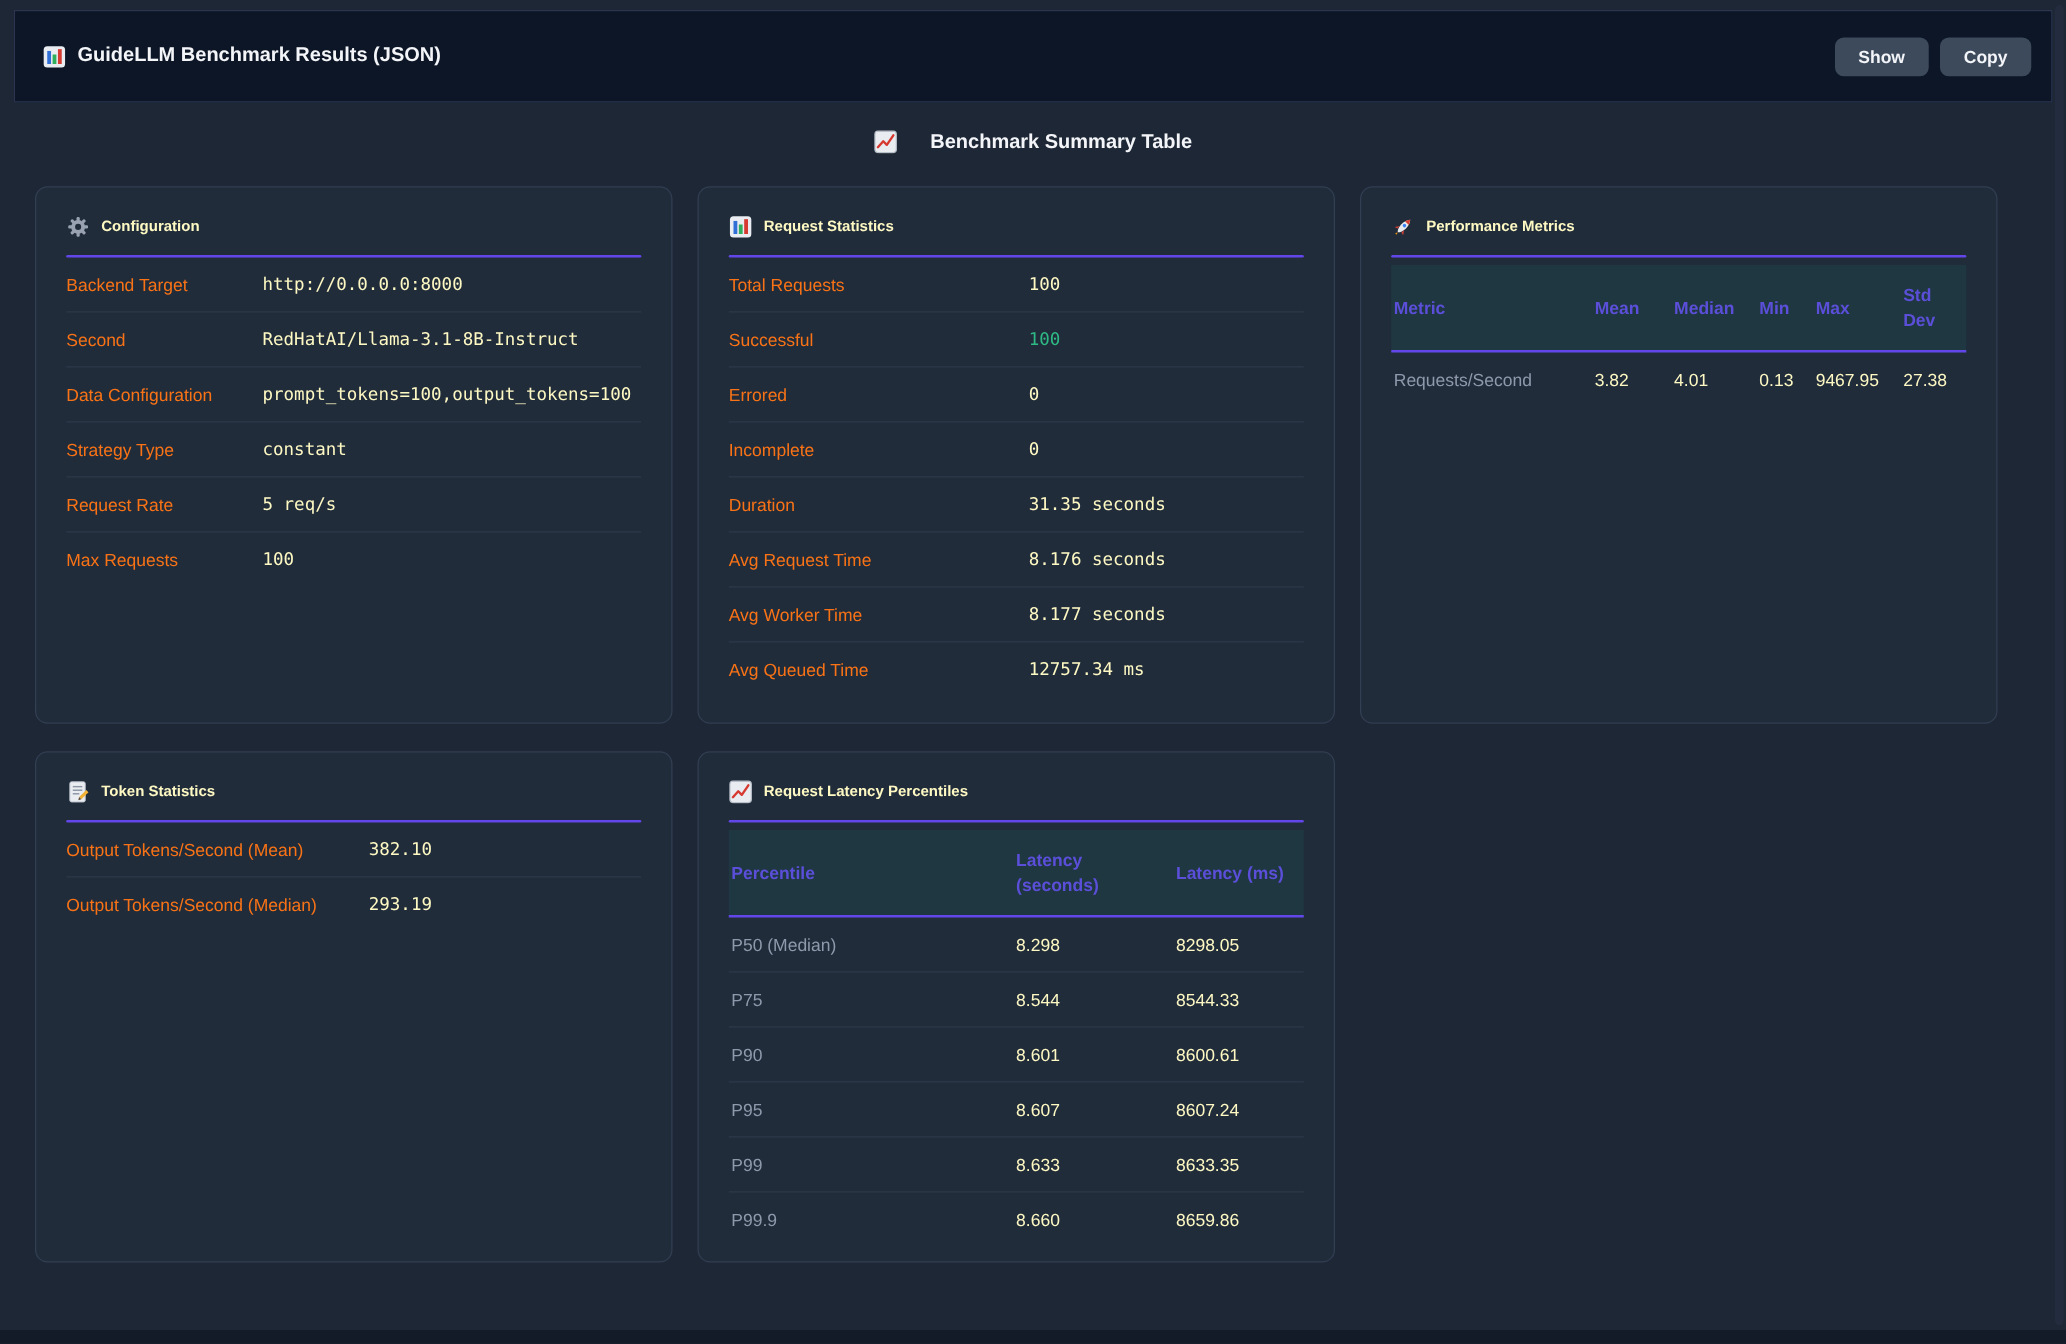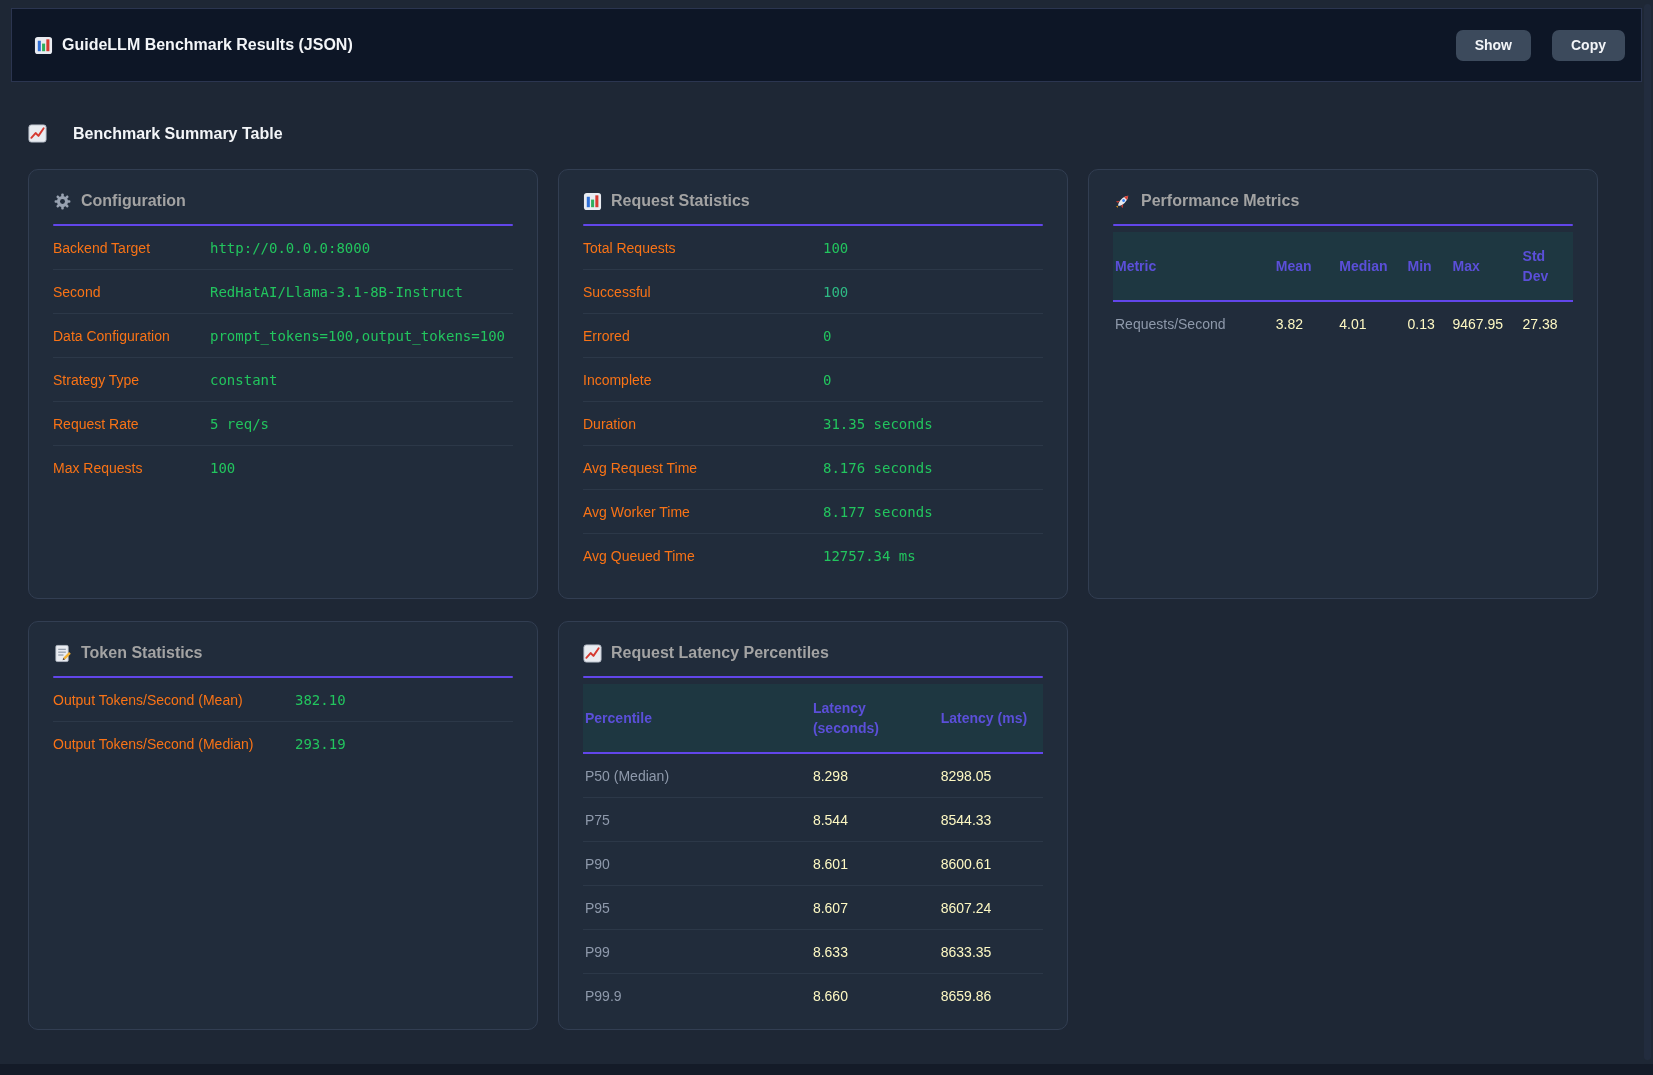--- a/index.html
+++ b/index.html
@@ -17,67 +17,68 @@
     background:#0d1626;
     border:1px solid #2b3550;
     border-radius:0;
     display:flex;
     align-items:center;
     justify-content:space-between;
     padding:0 16px 0 22px;
   }
   .title-wrap { display:flex; align-items:center; gap:9px; }
   .title-wrap .ttl { font-size:16px; font-weight:700; color:#f3f5f8; }
-  .topbar-actions { display:flex; gap:21px; }
+  .topbar-actions { display:flex; gap:9px; }
   .btn {
     background:#3c4a5c;
     color:#f3f5f8;
     border:none;
     border-radius:7px;
     font-family:"Liberation Sans", sans-serif;
     font-size:14px;
     font-weight:700;
     padding:0 19px;
     height:31px;
     cursor:pointer;
   }
   
   main { padding:0 28px; }
   .section-title {
-    margin-top:42px;
+    margin-top:22px;
     display:flex;
     align-items:center;
     gap:26px;
+    justify-content:center;
   }
   .section-title .ttl { font-size:16px; font-weight:700; color:#f3f5f8; }
   .grid { display:grid; grid-template-columns:repeat(3, 510px); gap:20px; }
   .row1 { margin-top:26px; }
   .row1 .card { height:430px; }
   .row2 { margin-top:22px; }
   .row2 .card { height:409px; }
   .card {
     background:#212c3b;
     border:1px solid #323e52;
     border-radius:10px;
     padding:20px 24px 0 24px;
     overflow:hidden;
   }
   .card-title { display:flex; align-items:center; gap:9px; height:22px; }
-  .card-title .ttl { font-size:16px; font-weight:700; color:#a3a3a3; }
+  .card-title .ttl { font-size:12px; font-weight:700; color:#fef9c3; }
   .accent-line { height:2px; background:#6246ea; margin-top:12px; border-radius:1px; }
   
   .kv-row {
     display:flex;
     align-items:center;
     min-height:44px;
     border-bottom:1px solid #2c3848;
   }
   .kv-rows .kv-row:last-child { border-bottom:none; }
   .kv-label { font-size:14px; color:#f97316; flex:none; }
-  .kv-value { font-family:"DejaVu Sans Mono", monospace; font-size:14px; color:#22c55e; }
+  .kv-value { font-family:"DejaVu Sans Mono", monospace; font-size:14px; color:#fef9c3; }
   .cfg .kv-label { width:157px; }
   .rs  .kv-label { width:240px; }
   .ts  .kv-label { width:242px; }
   .kv-value.success { color:#2eba84; }
   
   .dtable { margin-top:6px; }
   .thead {
     display:flex;
     align-items:center;
     background:#1e3741;

